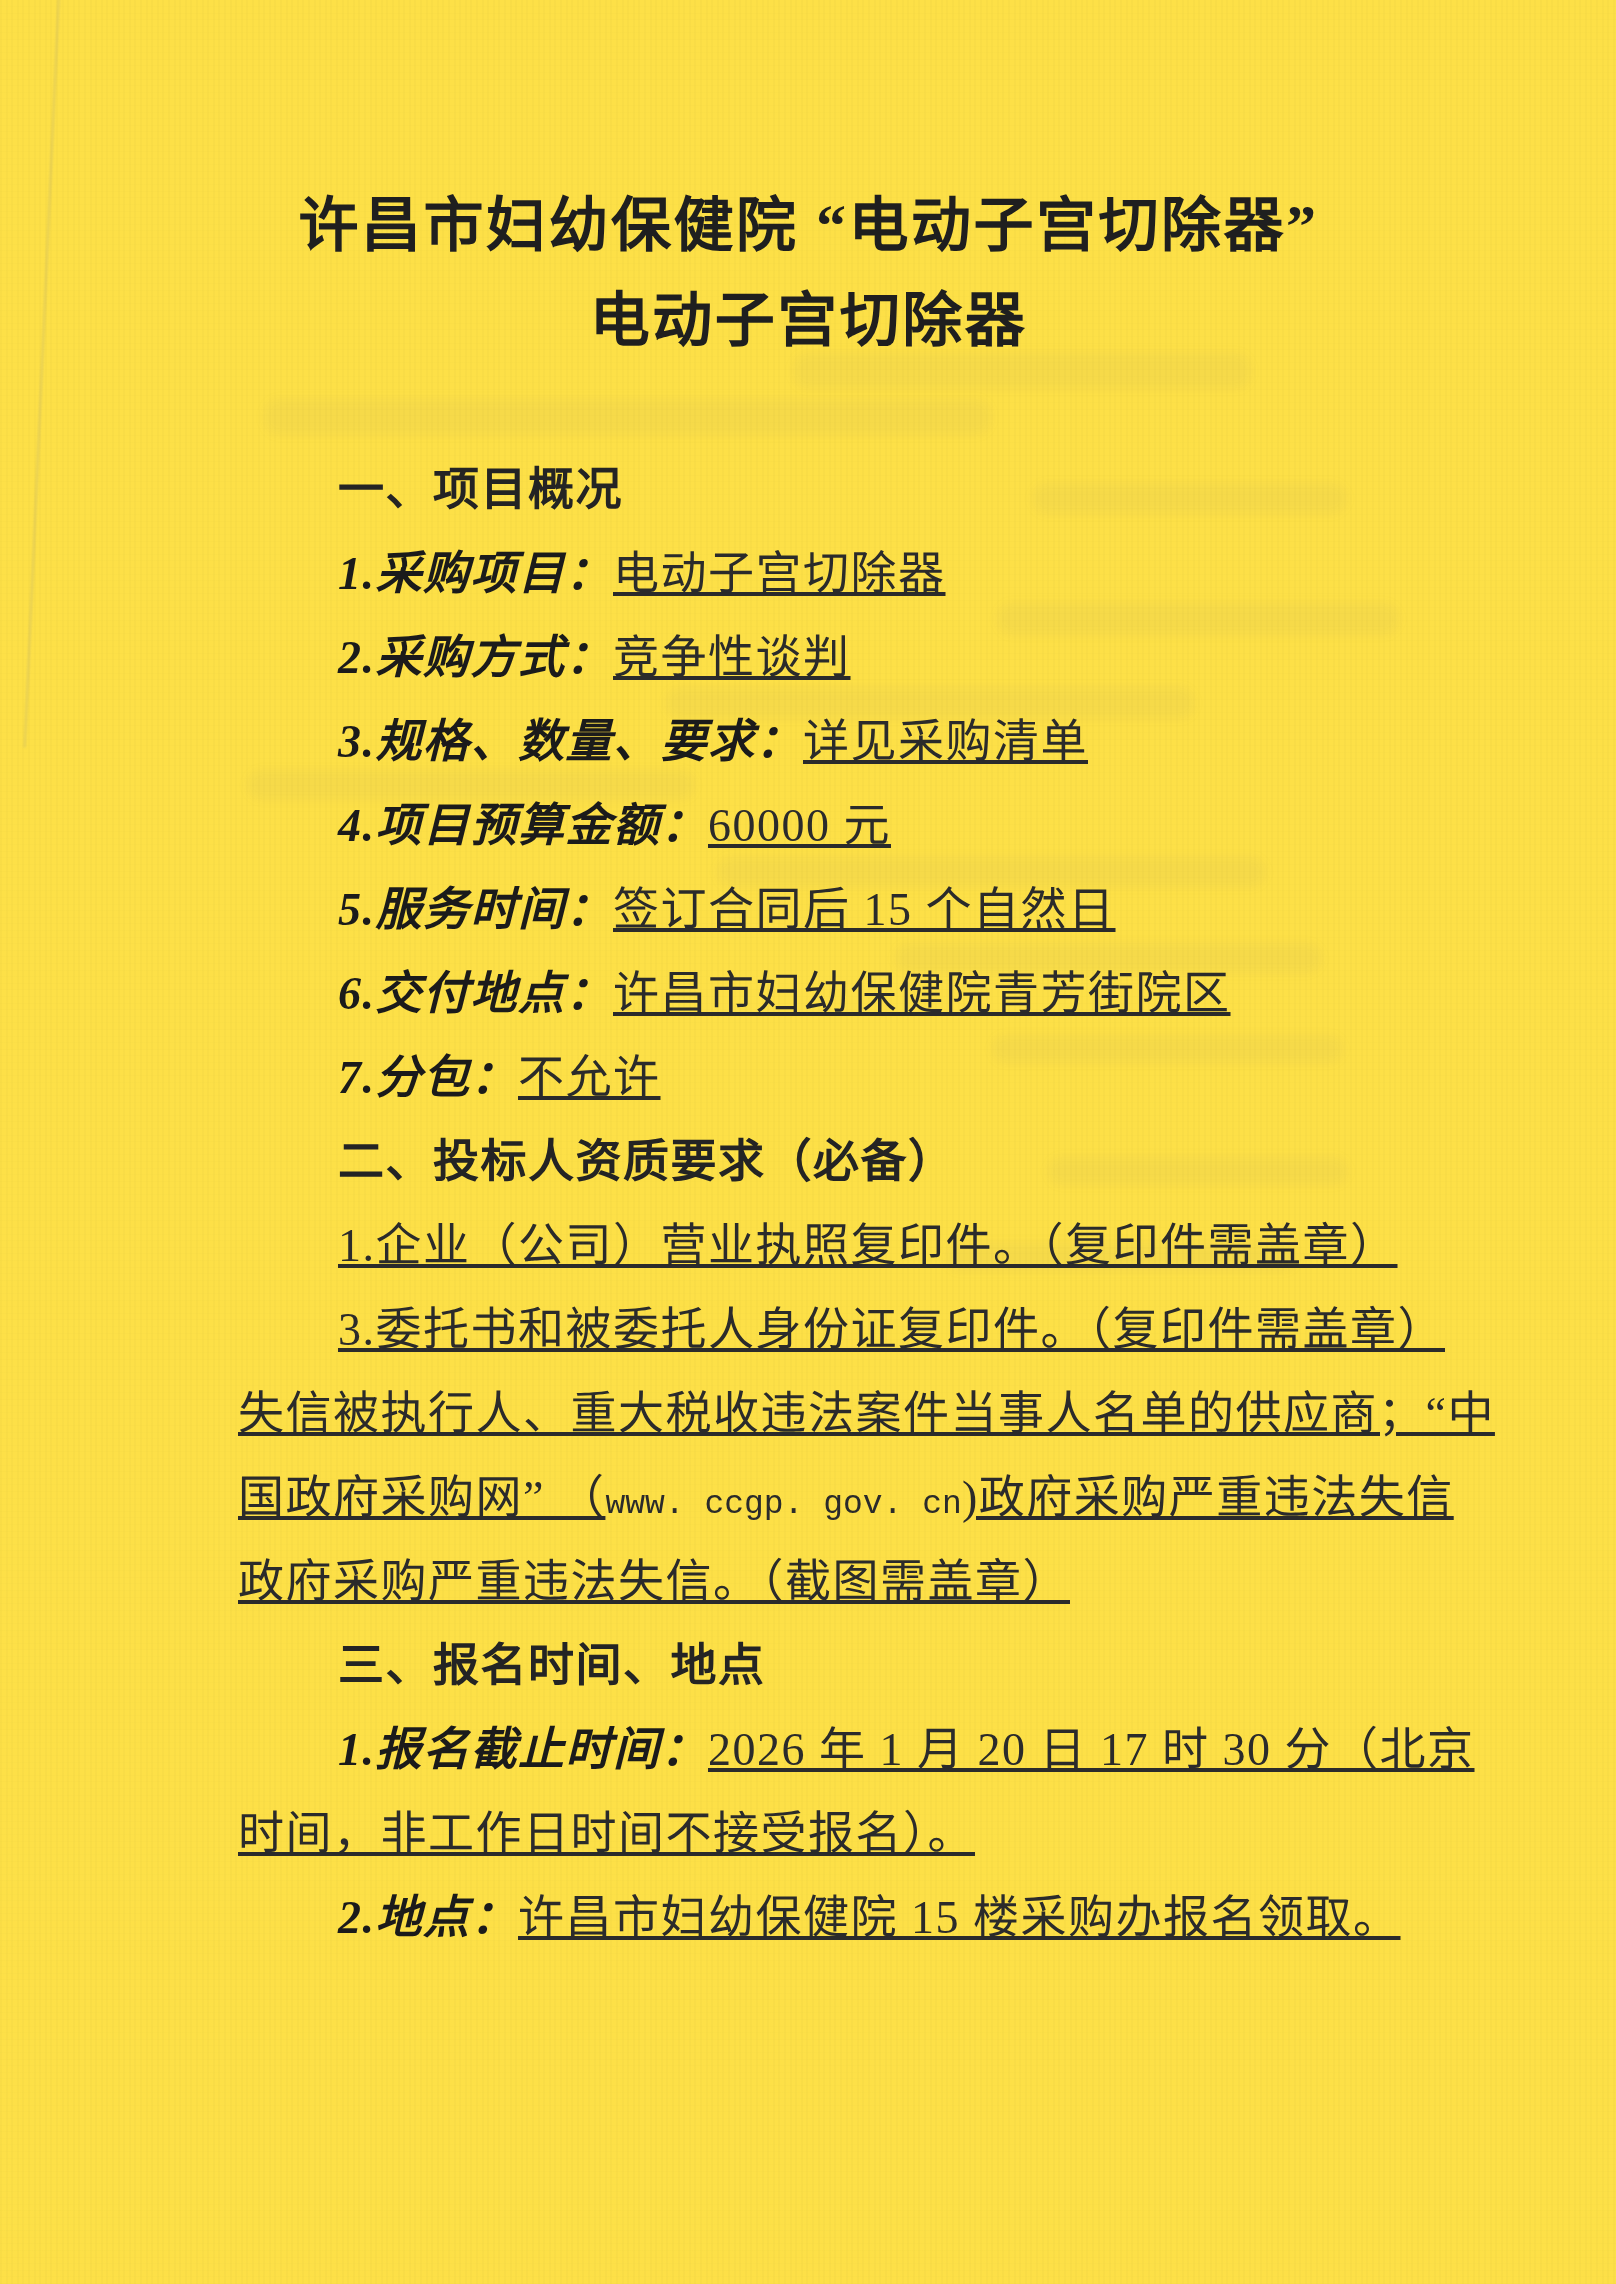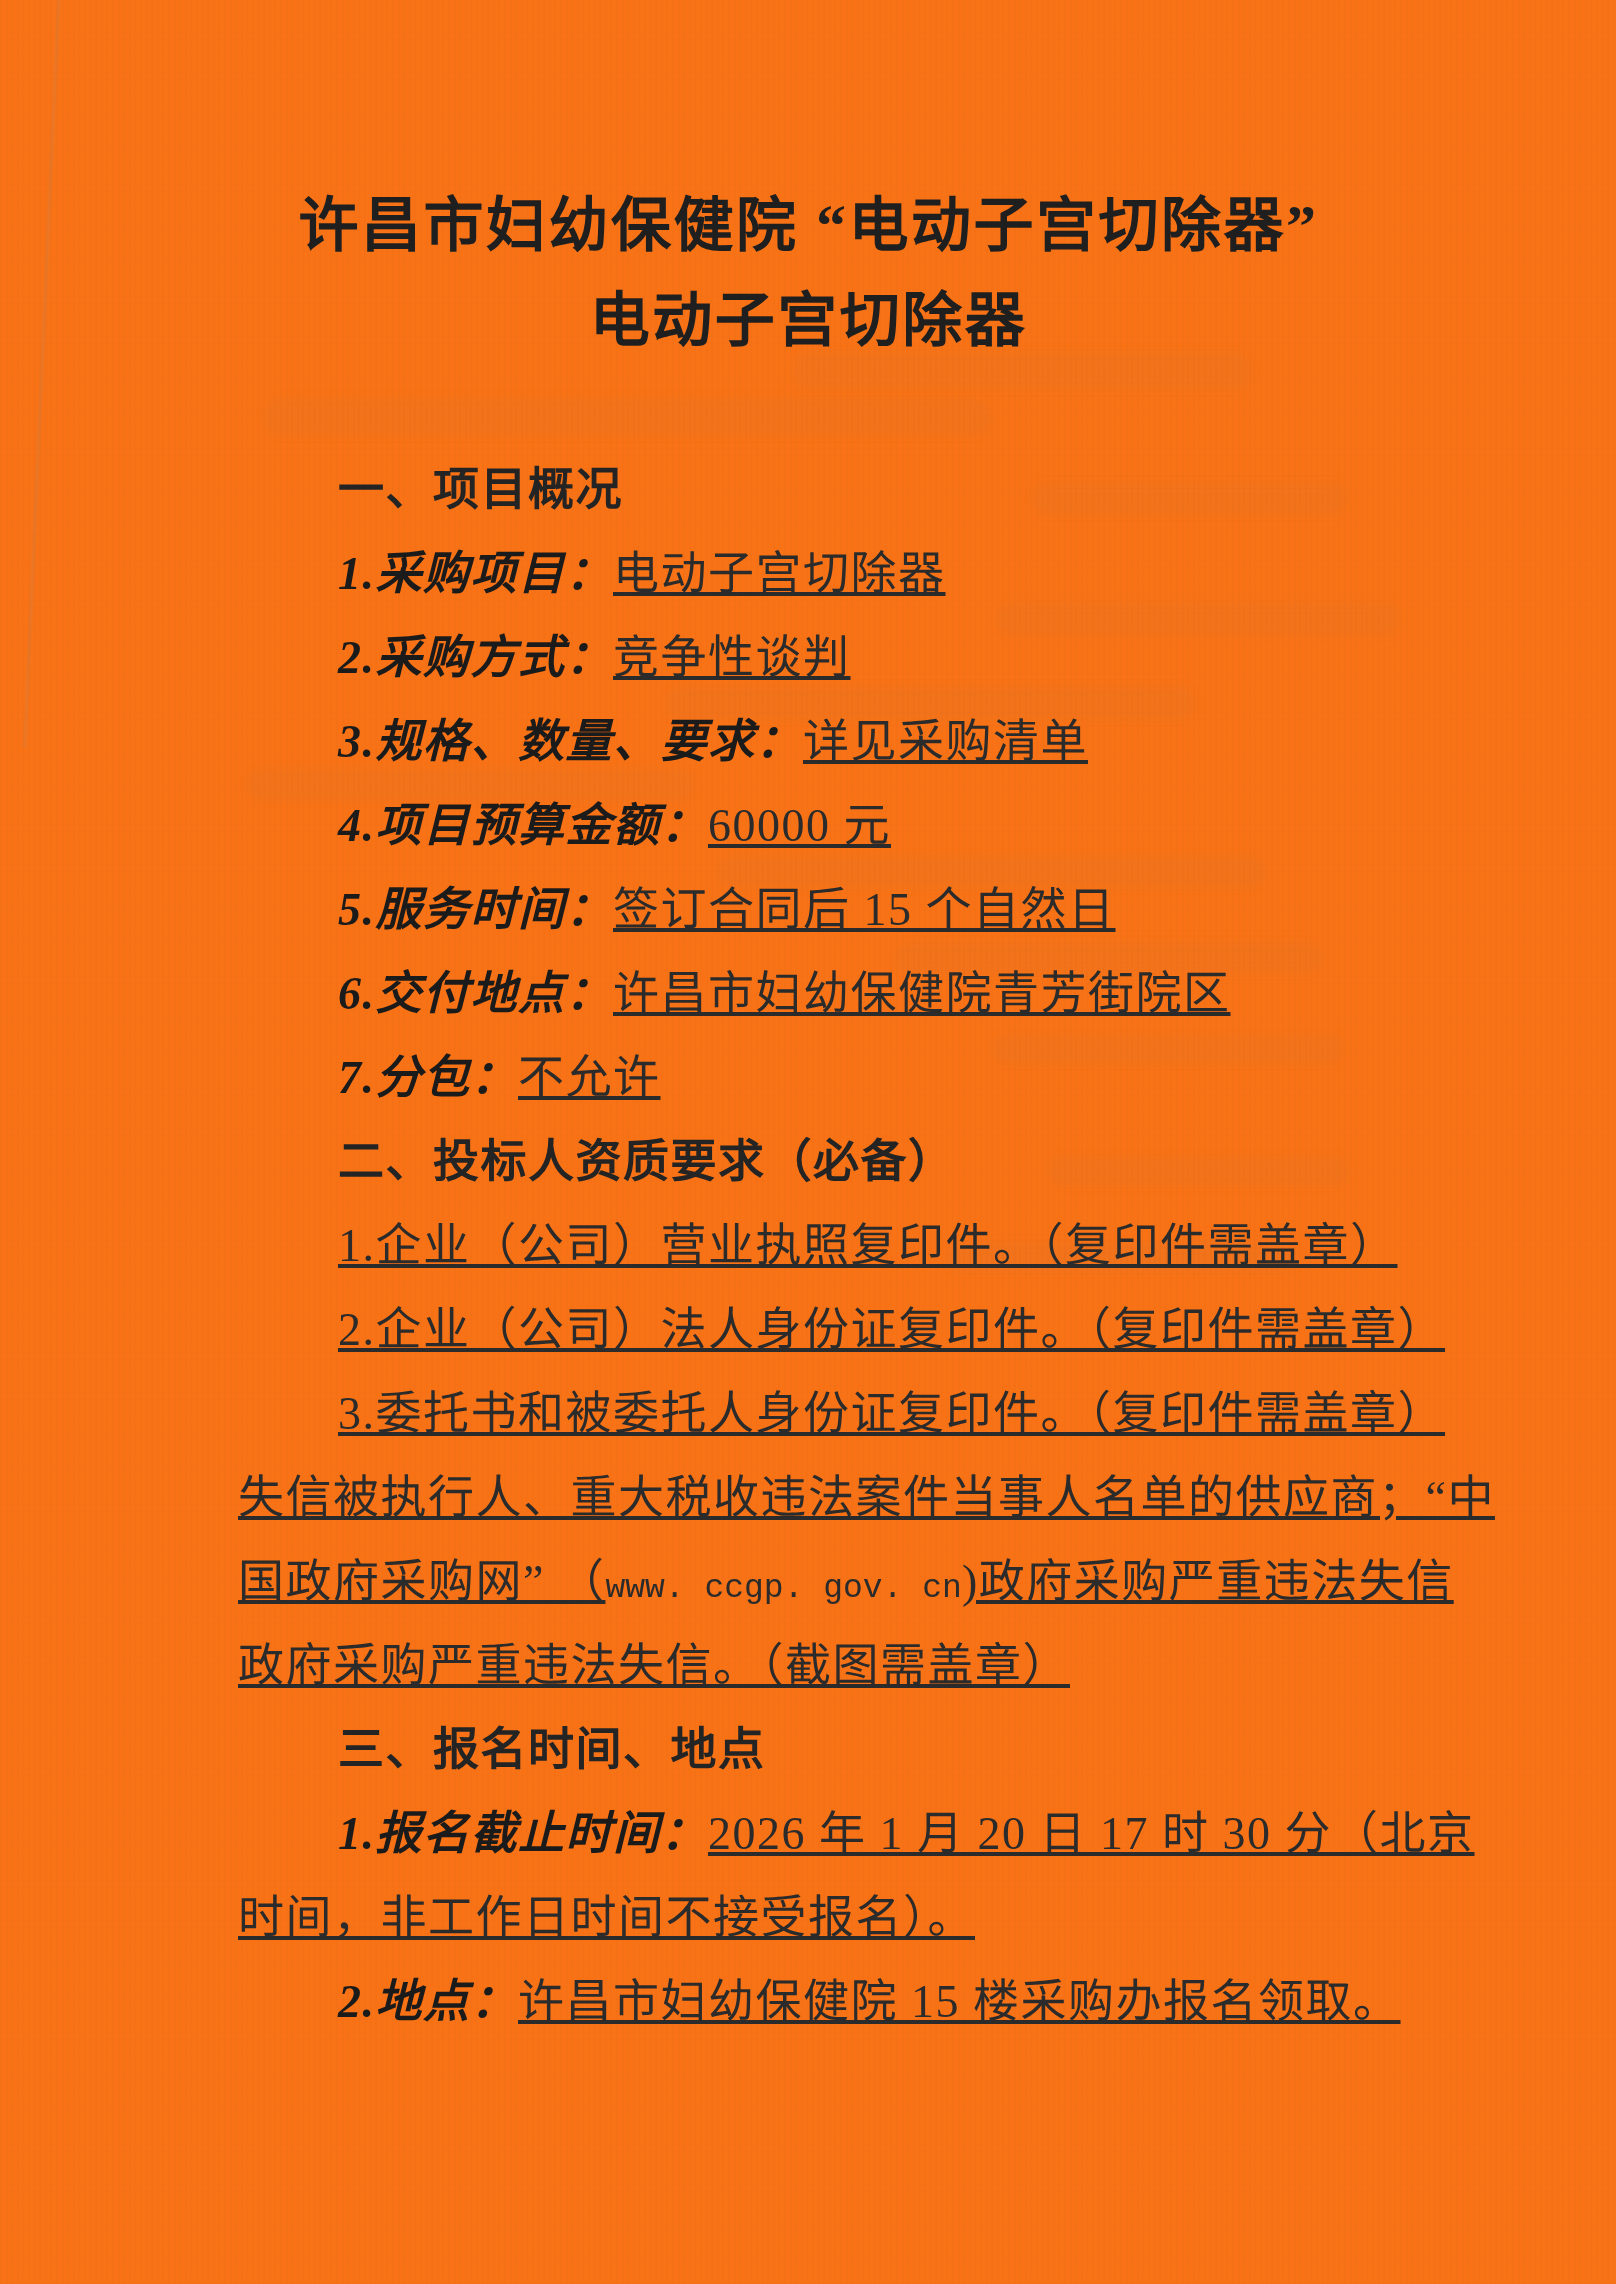--- a/index.html
+++ b/index.html
@@ -4,21 +4,21 @@
 <style>
   html, body {
     margin: 0;
     padding: 0;
     background: #ffffff;
   }
   .page {
     position: relative;
     width: 1617px;
     height: 2284px;
-    background: #f97316;
+    background: #fde047;
     overflow: hidden;
     font-family: "Liberation Serif", "DejaVu Serif", serif;
     color: #2b2b2b;
   }
   
   .page::before {
     content: "";
     position: absolute;
     inset: 0;
     background:
@@ -133,21 +133,20 @@
     <div class="bline indent"><span class="b">5.服务时间：</span><span class="r">签订合同后 15 个自然日</span></div>
 
     <div class="bline indent"><span class="b">6.交付地点：</span><span class="r">许昌市妇幼保健院青芳街院区</span></div>
 
     <div class="bline indent"><span class="b">7.分包：</span><span class="r">不允许</span></div>
 
     <div class="bline indent"><span class="h">二、投标人资质要求（必备）</span></div>
 
     <div class="bline indent"><span class="r">1.企业（公司）营业执照复印件。（复印件需盖章）</span></div>
 
-    <div class="bline indent"><span class="r">2.企业（公司）法人身份证复印件。（复印件需盖章）</span></div>
 
     <div class="bline indent"><span class="r">3.委托书和被委托人身份证复印件。（复印件需盖章）</span></div>
 
 
     <div class="bline"><span class="r">失信被执行人、重大税收违法案件当事人名单的供应商；“中</span></div>
 
     <div class="bline"><span class="r">国政府采购网” （</span><span class="m">www. ccgp. gov. cn</span><span class="r">)政府采购严重违法失信</span></div>
 
     <div class="bline"><span class="r">政府采购严重违法失信。（截图需盖章）</span></div>
 

